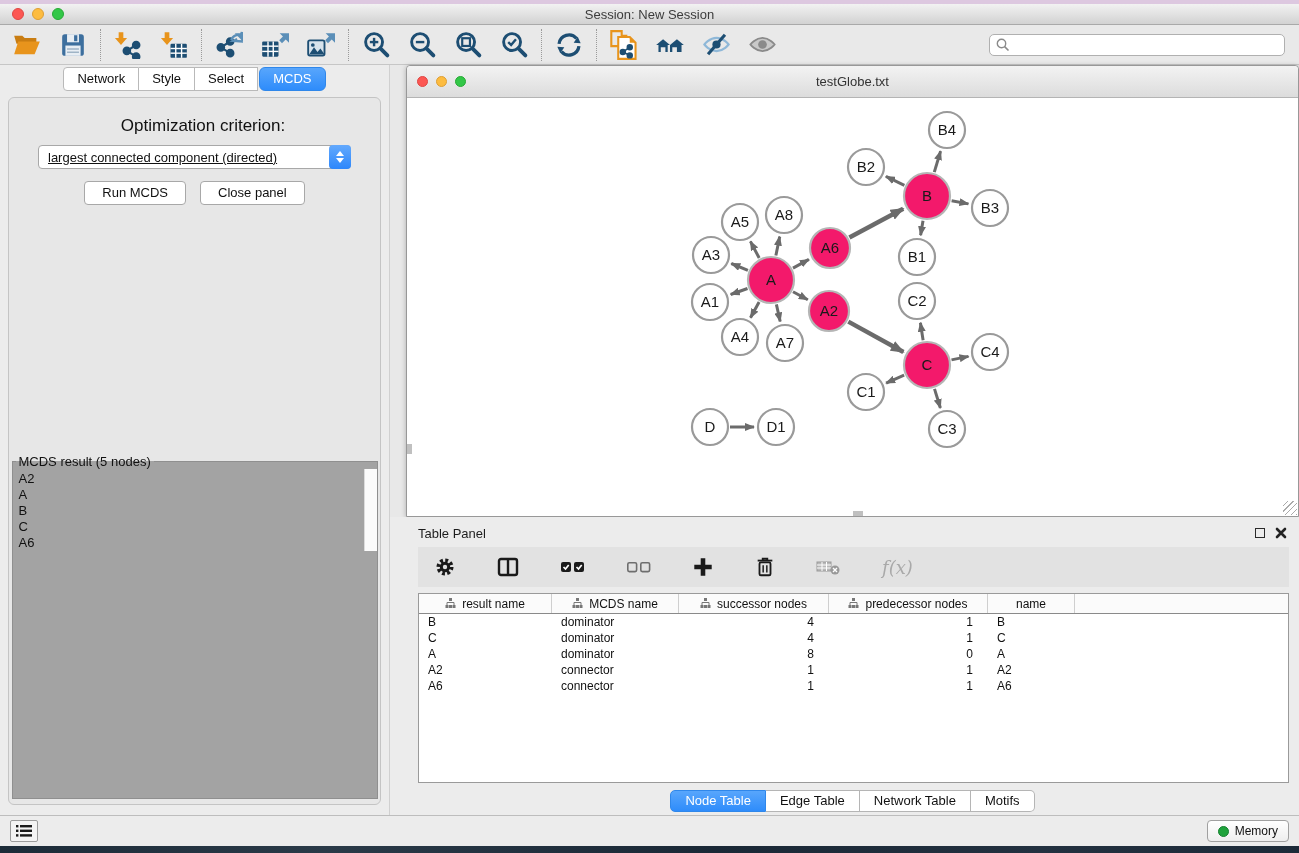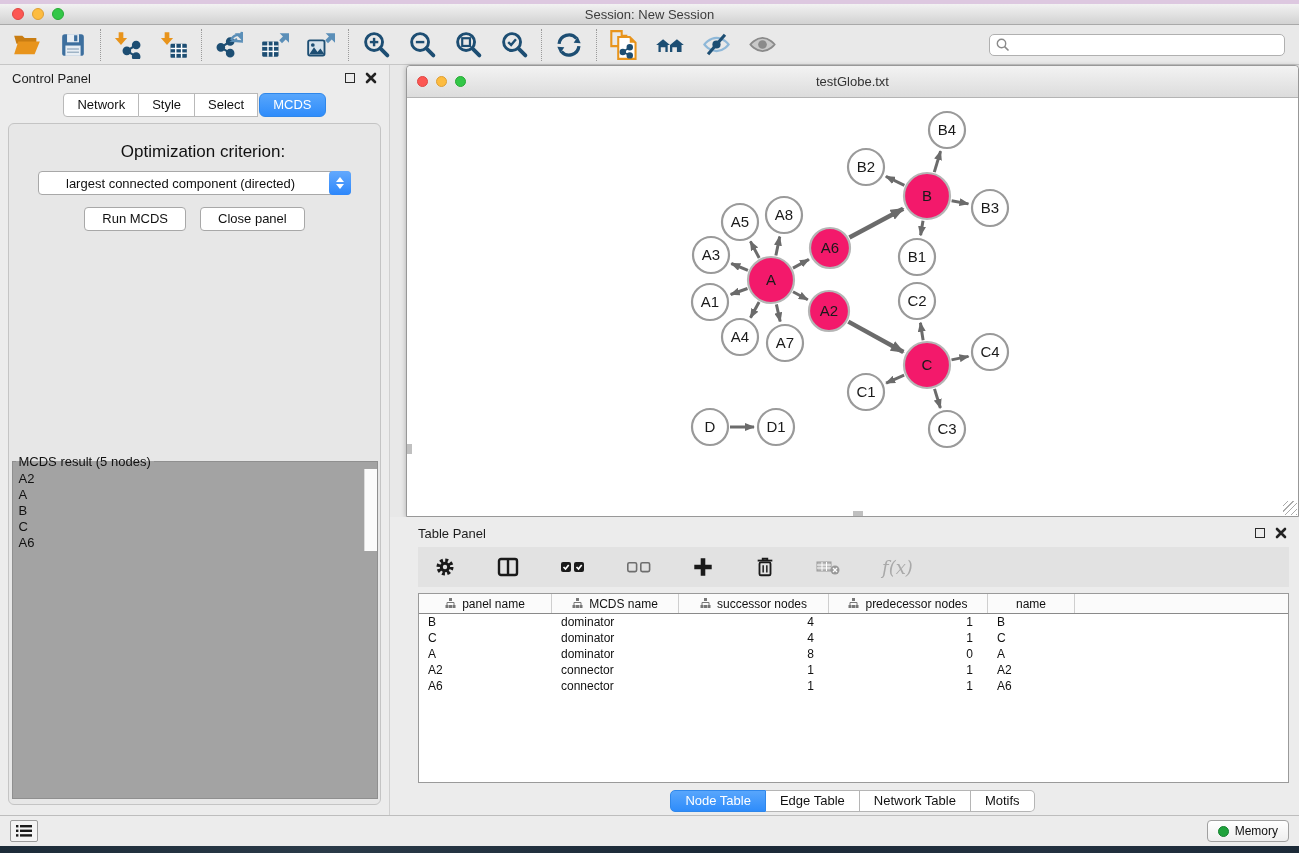--- a/index.html
+++ b/index.html
@@ -41,21 +41,21 @@
   .cp-tab { background:#fff; border:1px solid #b9b9b9; border-left:none; font-size:13px; color:#111;
     padding:3px 13px 4px; cursor:default; }
   .cp-tab:first-child { border-left:1px solid #b9b9b9; border-radius:4px 0 0 4px; }
   .cp-tab.selected { background:linear-gradient(#58a6fc,#2e8cfb); color:#fff; border:1px solid #2f87ea;
     border-radius:6px; margin-left:1px; }
 
   .cp-body { margin:4px 8px 10px 8px; flex:1; border:1px solid #c4c4c4; border-radius:6px; background:#e7e7e7;
     display:flex; flex-direction:column; align-items:center; }
   .opt-label { margin-top:18px; font-size:17px; color:#111;margin-left:17px; }
   .dropdown { margin-top:9px; width:313px; height:24px; background:#fff; border:1px solid #a8a8a8; border-radius:4px;
-    position:relative; display:flex; align-items:center; font-size:13px; color:#111; padding-left:27px; cursor:default; }
+    position:relative; display:flex; align-items:center; font-size:13px; color:#111; padding-left:9px; cursor:default;text-decoration:underline; }
   .dd-stepper { position:absolute; right:-1px; top:-1px; width:22px; height:24px; border-radius:4px;
     background:linear-gradient(#63a9fd,#2d87fb); display:flex; flex-direction:column; align-items:center; justify-content:center; gap:2px; }
   .dd-up { width:0; height:0; border-left:4px solid transparent; border-right:4px solid transparent; border-bottom:5px solid #fff; }
   .dd-down { width:0; height:0; border-left:4px solid transparent; border-right:4px solid transparent; border-top:5px solid #fff; }
   .btn-row { margin-top:12px; display:flex; gap:14px; }
   .cp-btn { background:#fff; border:1px solid #a8a8a8; border-radius:4px; font-size:13px; color:#111;
     padding:3px 17px 4px; cursor:default; }
   .cp-spacer { flex:1; }
   fieldset.result { width:366px; margin-bottom:5px; height:345px; border:1px solid #8f8f8f; background:#a3a3a3; position:relative; }
   fieldset.result legend { font-size:13px; color:#111; padding:0 3px; margin-left:3px; }
@@ -297,29 +297,20 @@
         <circle cx="6.5" cy="6.5" r="4.2" fill="none" stroke="#8a8a8a" stroke-width="1.4"></circle>
         <line x1="9.6" y1="9.6" x2="13.5" y2="13.5" stroke="#8a8a8a" stroke-width="1.6"></line>
       </svg>
     <input type="text" placeholder="" style="">
   </div>
 </div>
 
 <div class="main">
 
   <div class="sidebar">
-    <div class="panel-hdr">
-      <span class="ph-title">Control Panel</span>
-      <span class="win-icons">
-        <span class="float-ic"></span>
-        <svg width="12" height="12" viewBox="0 0 12 12">
-            <path d="M2 2l8 8M10 2l-8 8" stroke="#222" stroke-width="2.6" stroke-linecap="round"></path>
-          </svg>
-      </span>
-    </div>
     <div class="tabs-row">
       <span class="cp-tab">Network</span>
       <span class="cp-tab">Style</span>
       <span class="cp-tab">Select</span>
       <span class="cp-tab selected">MCDS</span>
     </div>
     <div class="cp-body">
       <div class="opt-label">Optimization criterion:</div>
       <div class="dropdown">
         <span>largest connected component (directed)</span>
@@ -504,21 +495,21 @@
       <div class="tbl-wrap">
         <div class="tbl-head">
           <span class="th-cell">
             <svg width="11" height="11" viewBox="0 0 11 11" fill="#777">
                 <rect x="4" y="0" width="3" height="3"></rect>
                 <path d="M2 7V4.5h7V7" stroke="#777" fill="none"></path>
                 <rect x="0.5" y="7" width="3" height="3"></rect>
                 <rect x="4" y="7" width="3" height="3"></rect>
                 <rect x="7.5" y="7" width="3" height="3"></rect>
               </svg>
-            <span>panel name</span>
+            <span>result name</span>
           </span>
           <span class="th-cell">
             <svg width="11" height="11" viewBox="0 0 11 11" fill="#777">
                 <rect x="4" y="0" width="3" height="3"></rect>
                 <path d="M2 7V4.5h7V7" stroke="#777" fill="none"></path>
                 <rect x="0.5" y="7" width="3" height="3"></rect>
                 <rect x="4" y="7" width="3" height="3"></rect>
                 <rect x="7.5" y="7" width="3" height="3"></rect>
               </svg>
             <span>MCDS name</span>

